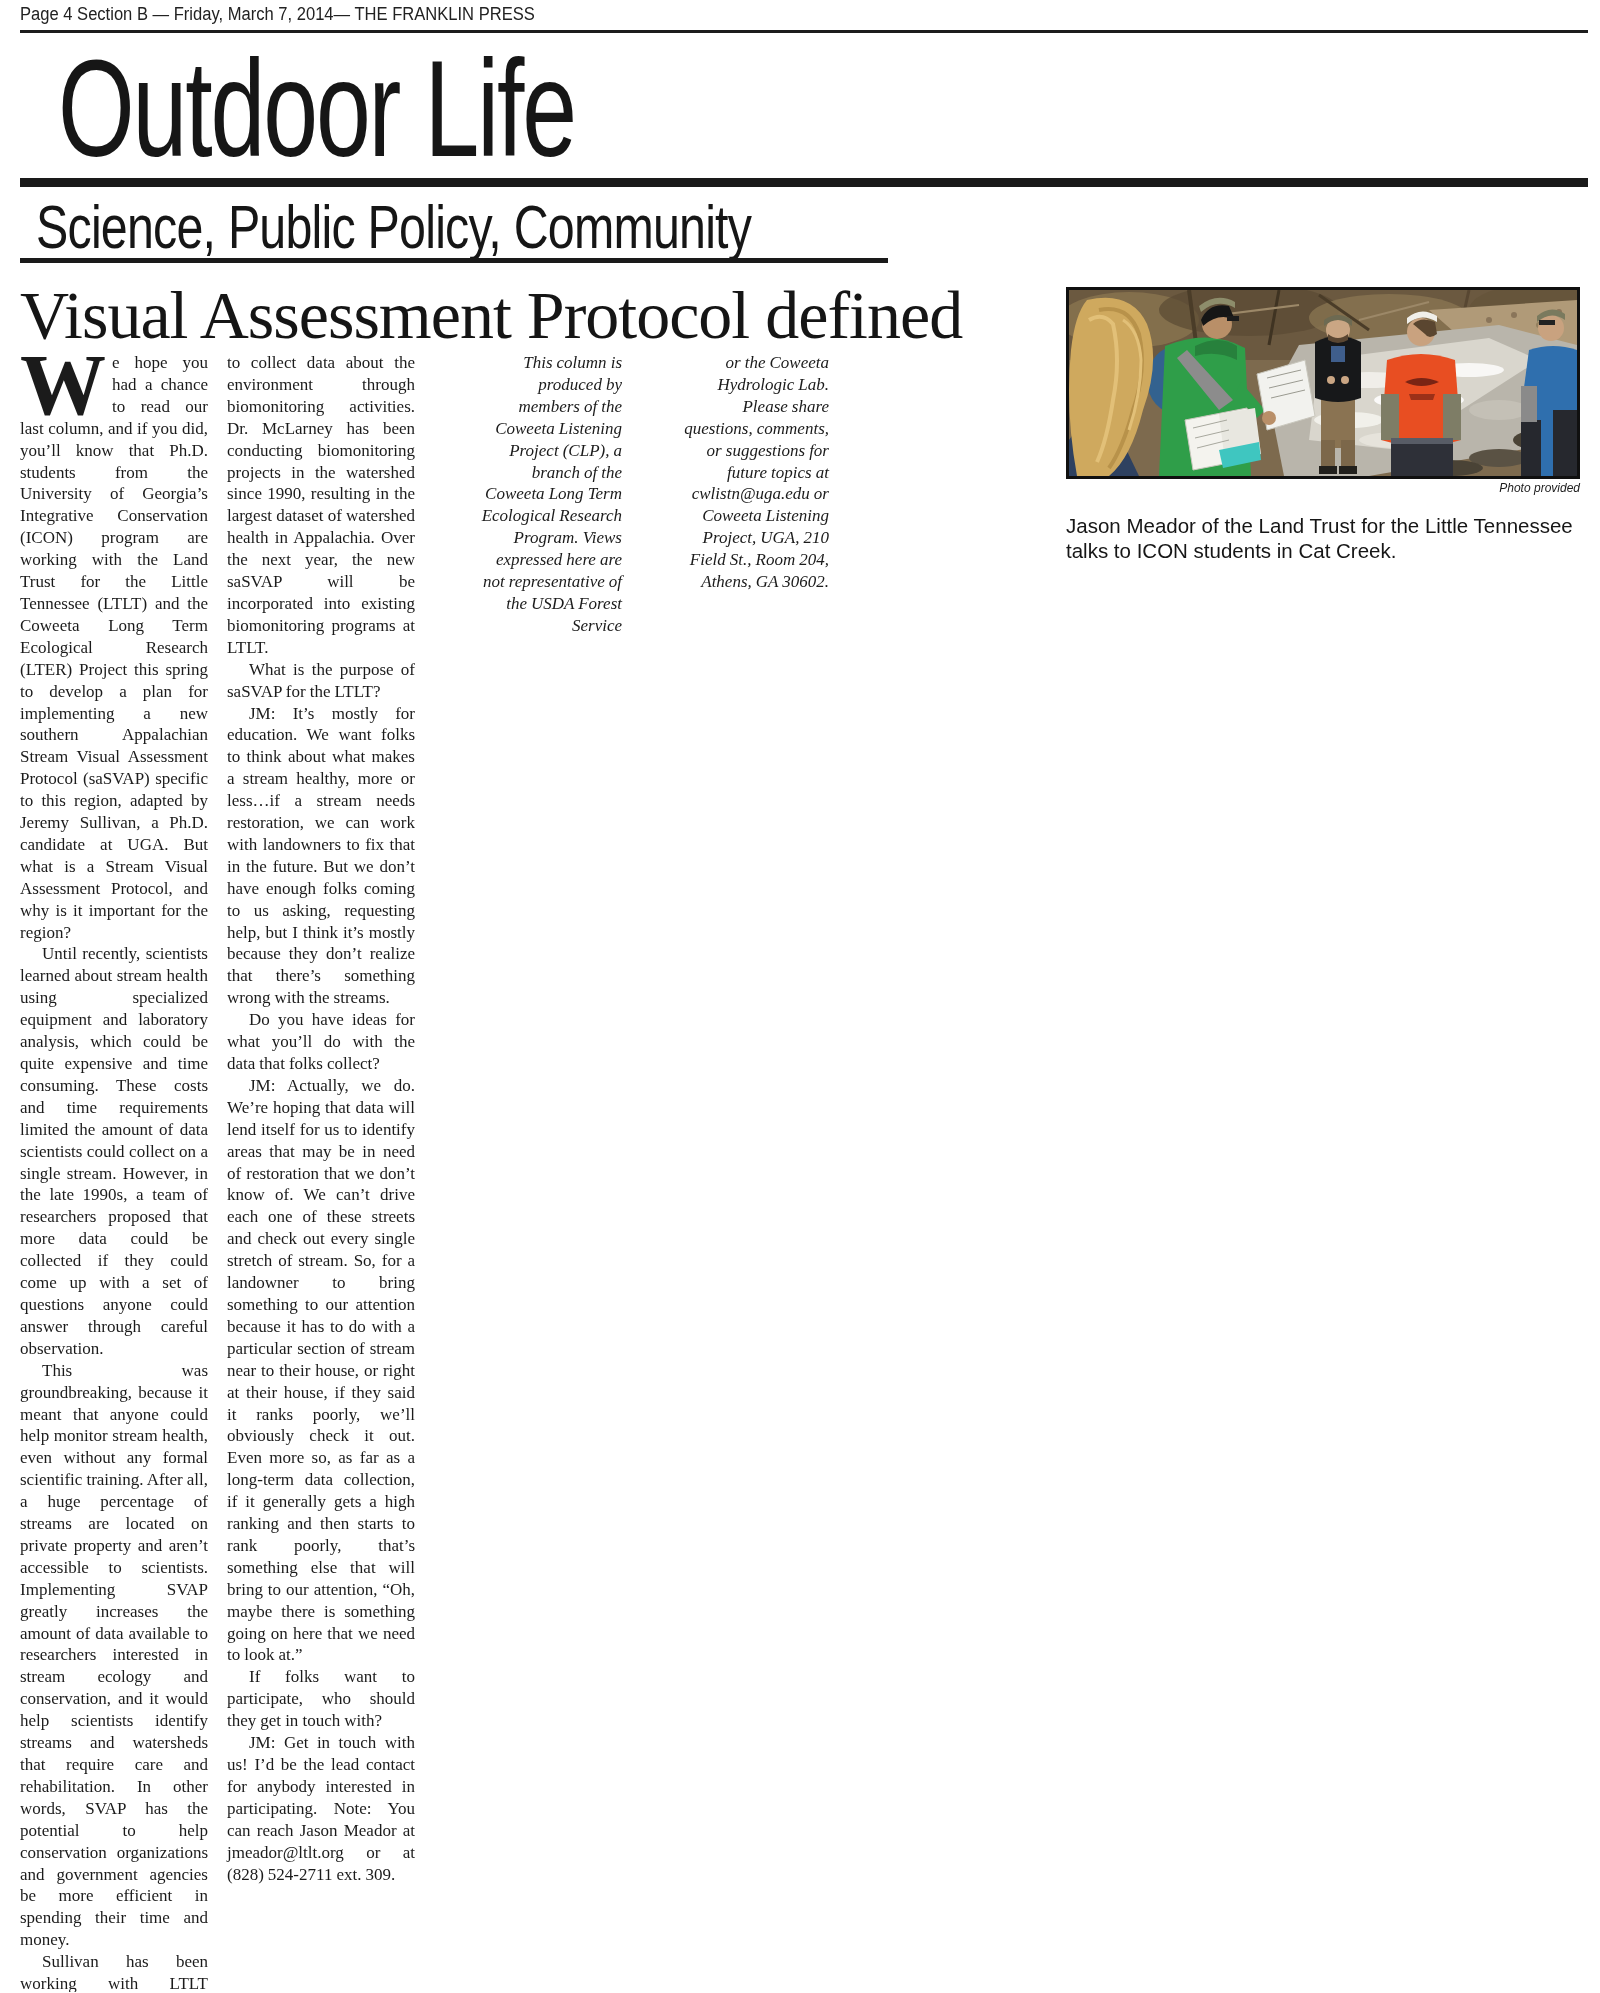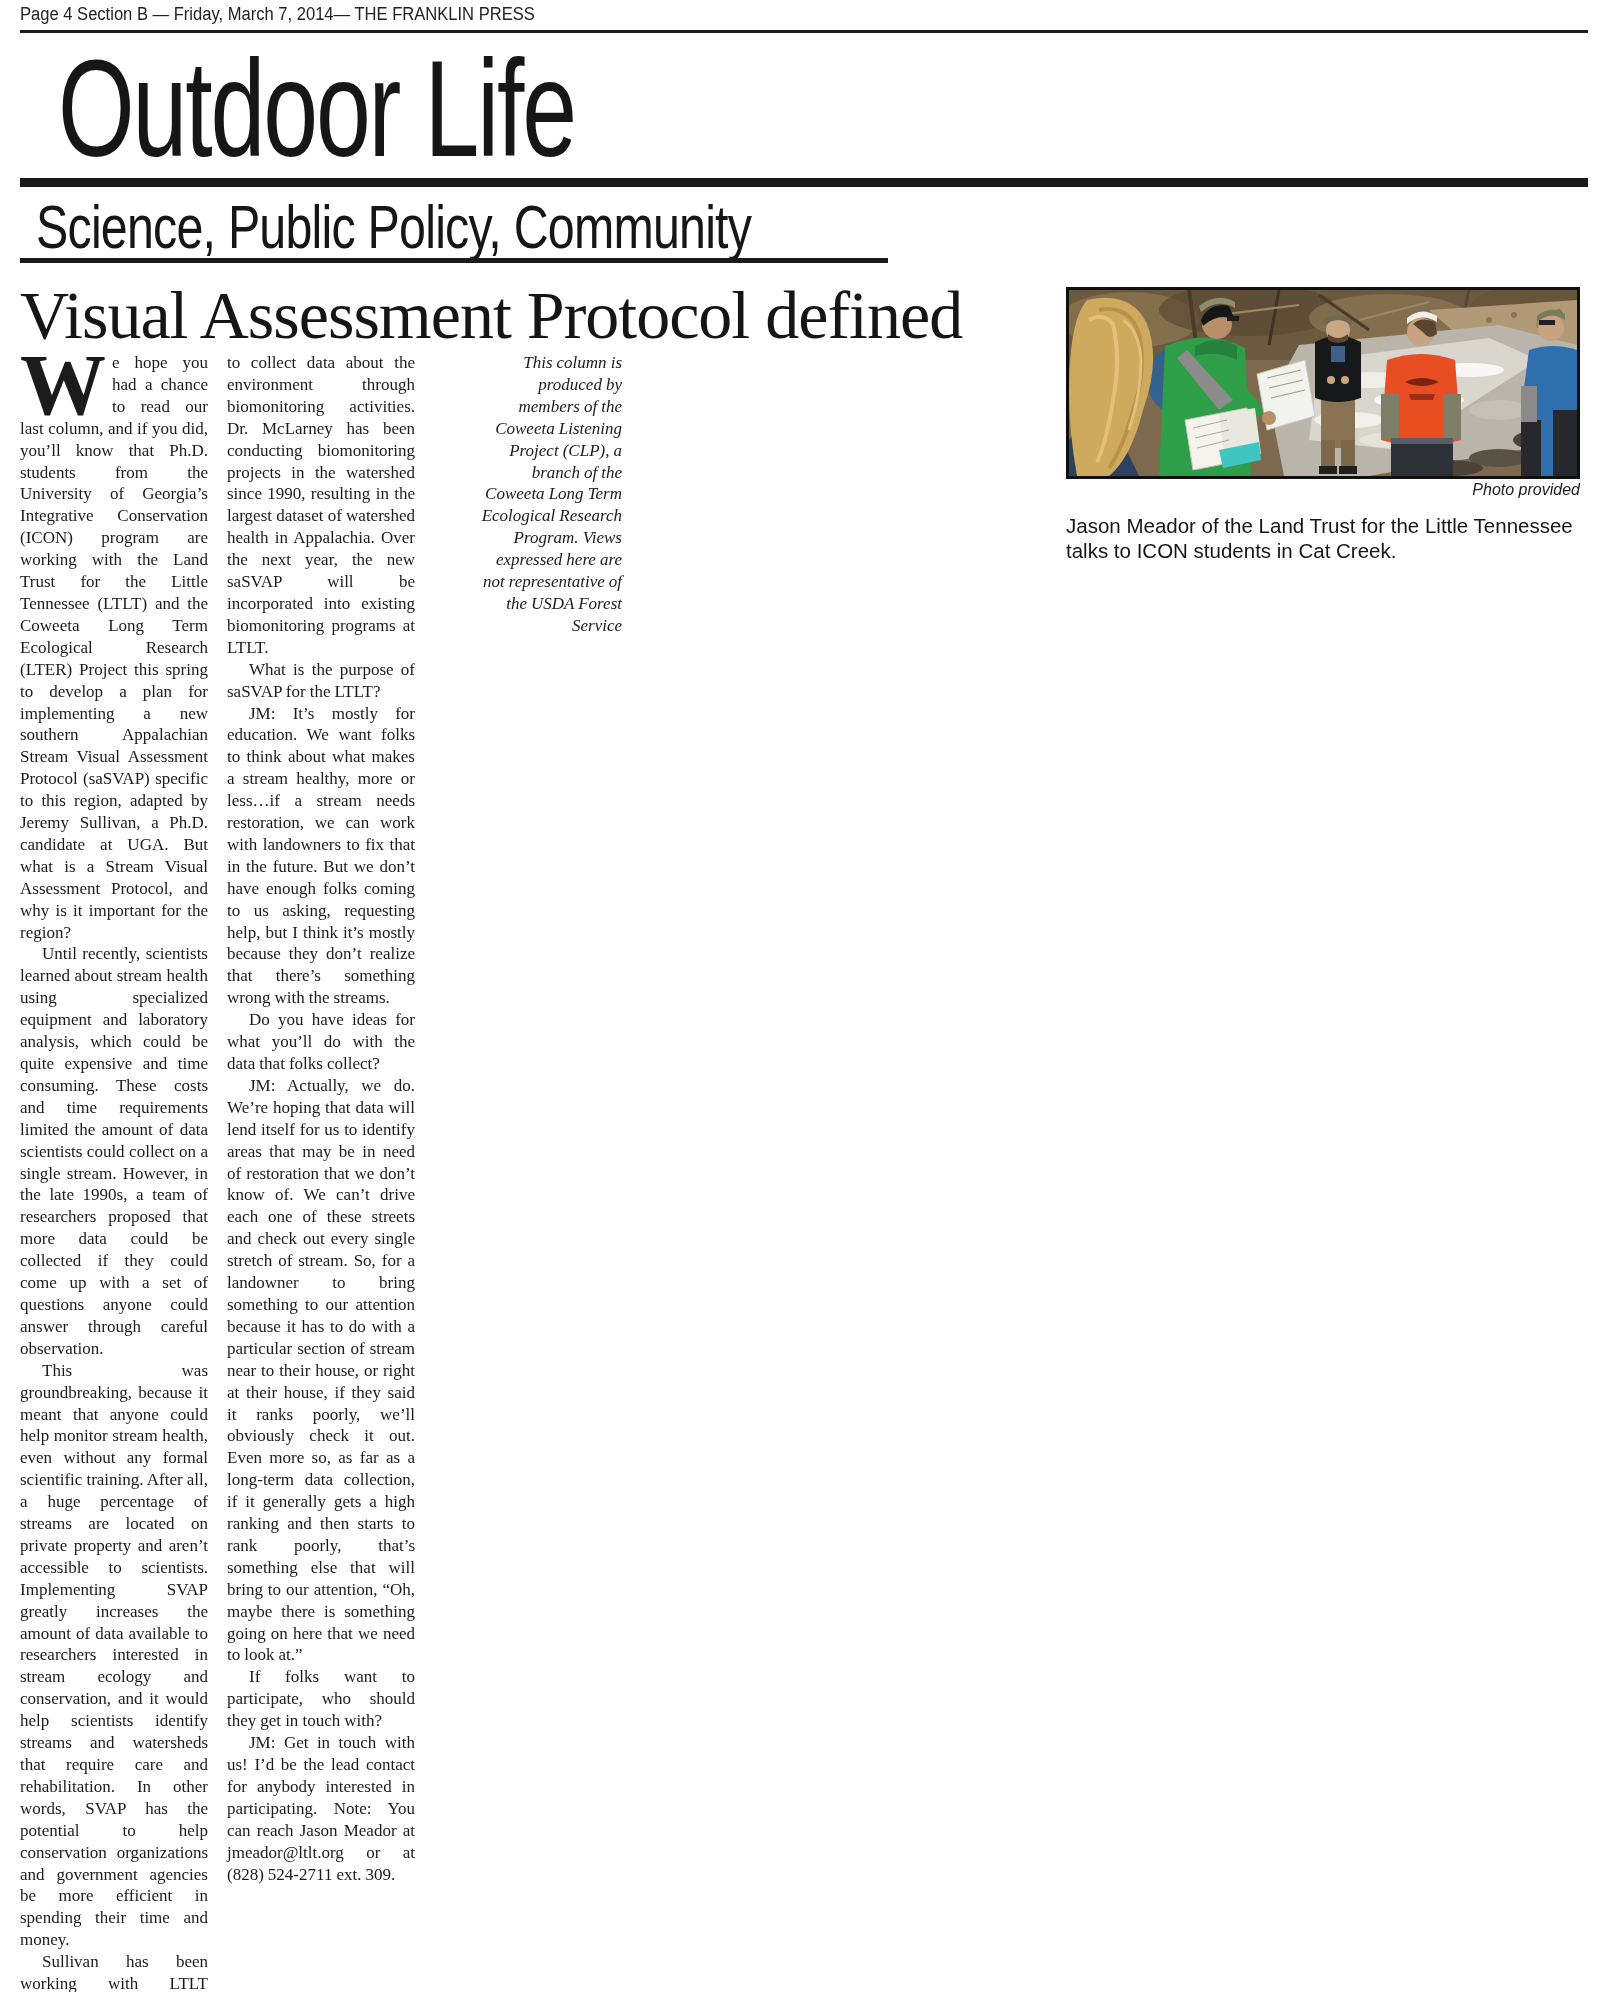--- a/index.html
+++ b/index.html
@@ -70,21 +70,21 @@
     position: absolute; left: 1066px; top: 287px;
     width: 514px; height: 192px;
     border: 3px solid #101010; background: #888;
   }
   .photo-frame svg { display: block; width: 508px; height: 186px; }
 
   .photo-credit {
     position: absolute; left: 1066px; top: 481px; width: 514px;
     text-align: right;
     font-family: "Liberation Sans", "DejaVu Sans", sans-serif;
-    font-style: italic; font-size: 16px; color: #1c1c1c;
+    font-style: italic; font-size: 12px; color: #1c1c1c;
   }
   .photo-caption {
     position: absolute; left: 1066px; top: 505px; width: 522px;
     font-family: "Liberation Sans", "DejaVu Sans", sans-serif;
     font-size: 20.5px; line-height: 25px; color: #161616;
     text-align: left;
     margin-top: 8px;
   }
 </style>
 </head>
@@ -112,20 +112,23 @@
       <p class="noindent">to collect data about the environment through biomonitoring activities. Dr. McLarney has been conducting biomonitoring projects in the watershed since 1990, resulting in the largest dataset of watershed health in Appalachia. Over the next year, the new saSVAP will be incorporated into existing biomonitoring programs at LTLT.</p>
       <p>What is the purpose of saSVAP for the LTLT?</p>
       <p>JM: It’s mostly for education. We want folks to think about what makes a stream healthy, more or less…if a stream needs restoration, we can work with landowners to fix that in the future. But we don’t have enough folks coming to us asking, requesting help, but I think it’s mostly because they don’t realize that there’s something wrong with the streams.</p>
       <p>Do you have ideas for what you’ll do with the data that folks collect?</p>
       <p>JM: Actually, we do. We’re hoping that data will lend itself for us to identify areas that may be in need of restoration that we don’t know of. We can’t drive each one of these streets and check out every single stretch of stream. So, for a landowner to bring something to our attention because it has to do with a particular section of stream near to their house, or right at their house, if they said it ranks poorly, we’ll obviously check it out. Even more so, as far as a long-term data collection, if it generally gets a high ranking and then starts to rank poorly, that’s something else that will bring to our attention, “Oh, maybe there is something going on here that we need to look at.”</p>
       <p>If folks want to participate, who should they get in touch with?</p>
       <p>JM: Get in touch with us! I’d be the lead contact for anybody interested in participating. Note: You can reach Jason Meador at jmeador@ltlt.org or at (828) 524-2711 ext. 309.</p>
     </div>
   <div class="col">
       <p class="italic">This column is produced by members of the Coweeta Listening Project (CLP), a branch of the Coweeta Long Term Ecological Research Program. Views expressed here are not representative of the USDA Forest Service</p>
+    </div>
+  <div class="col">
+      <p class="noindent italic">or the Coweeta Hydrologic Lab. Please share questions, comments, or suggestions for future topics at cwlistn@uga.edu or Coweeta Listening Project, UGA, 210 Field St., Room 204, Athens, GA 30602.</p>
     </div>
 </div>
 
 <div class="photo-frame">
   <svg viewBox="0 0 508 186" aria-hidden="true">
 
     <rect x="0" y="0" width="508" height="186" fill="#7d6a4e"></rect>
     <rect x="0" y="0" width="508" height="70" fill="#6b5940"></rect>
     <ellipse cx="60" cy="30" rx="70" ry="28" fill="#8a744f" opacity="0.8"></ellipse>
     <ellipse cx="180" cy="20" rx="90" ry="26" fill="#5a4a33" opacity="0.7"></ellipse>

